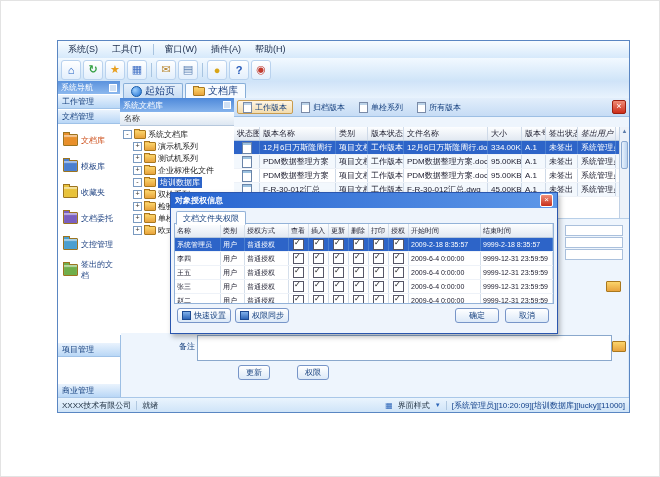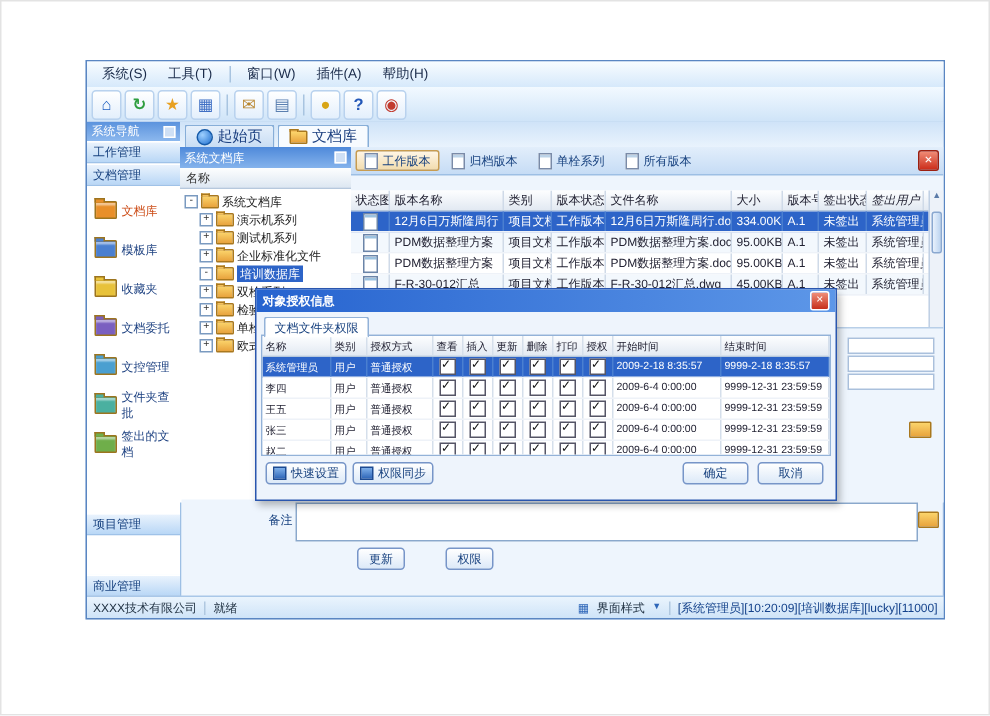--- a/index.html
+++ b/index.html
@@ -147,24 +147,20 @@
           </div>
           <div class="nitem">
             <div class="fold" style="background: rgb(122, 95, 192);"></div>
             <div class="nlabel">文档委托</div>
           </div>
           <div class="nitem">
             <div class="fold" style="background: rgb(74, 159, 208);"></div>
             <div class="nlabel">文控管理</div>
           </div>
           <div class="nitem">
-            <div class="fold" style="background: rgb(74, 176, 160);"></div>
-            <div class="nlabel">文件夹查批</div>
-          </div>
-          <div class="nitem">
             <div class="fold" style="background: rgb(111, 174, 74);"></div>
             <div class="nlabel">签出的文档</div>
           </div>
         </div>
       <div class="band">项目管理</div>
       <div class="navspacer"></div>
       <div class="band">商业管理</div>
     </div>
 
     <div class="tabsbar">

